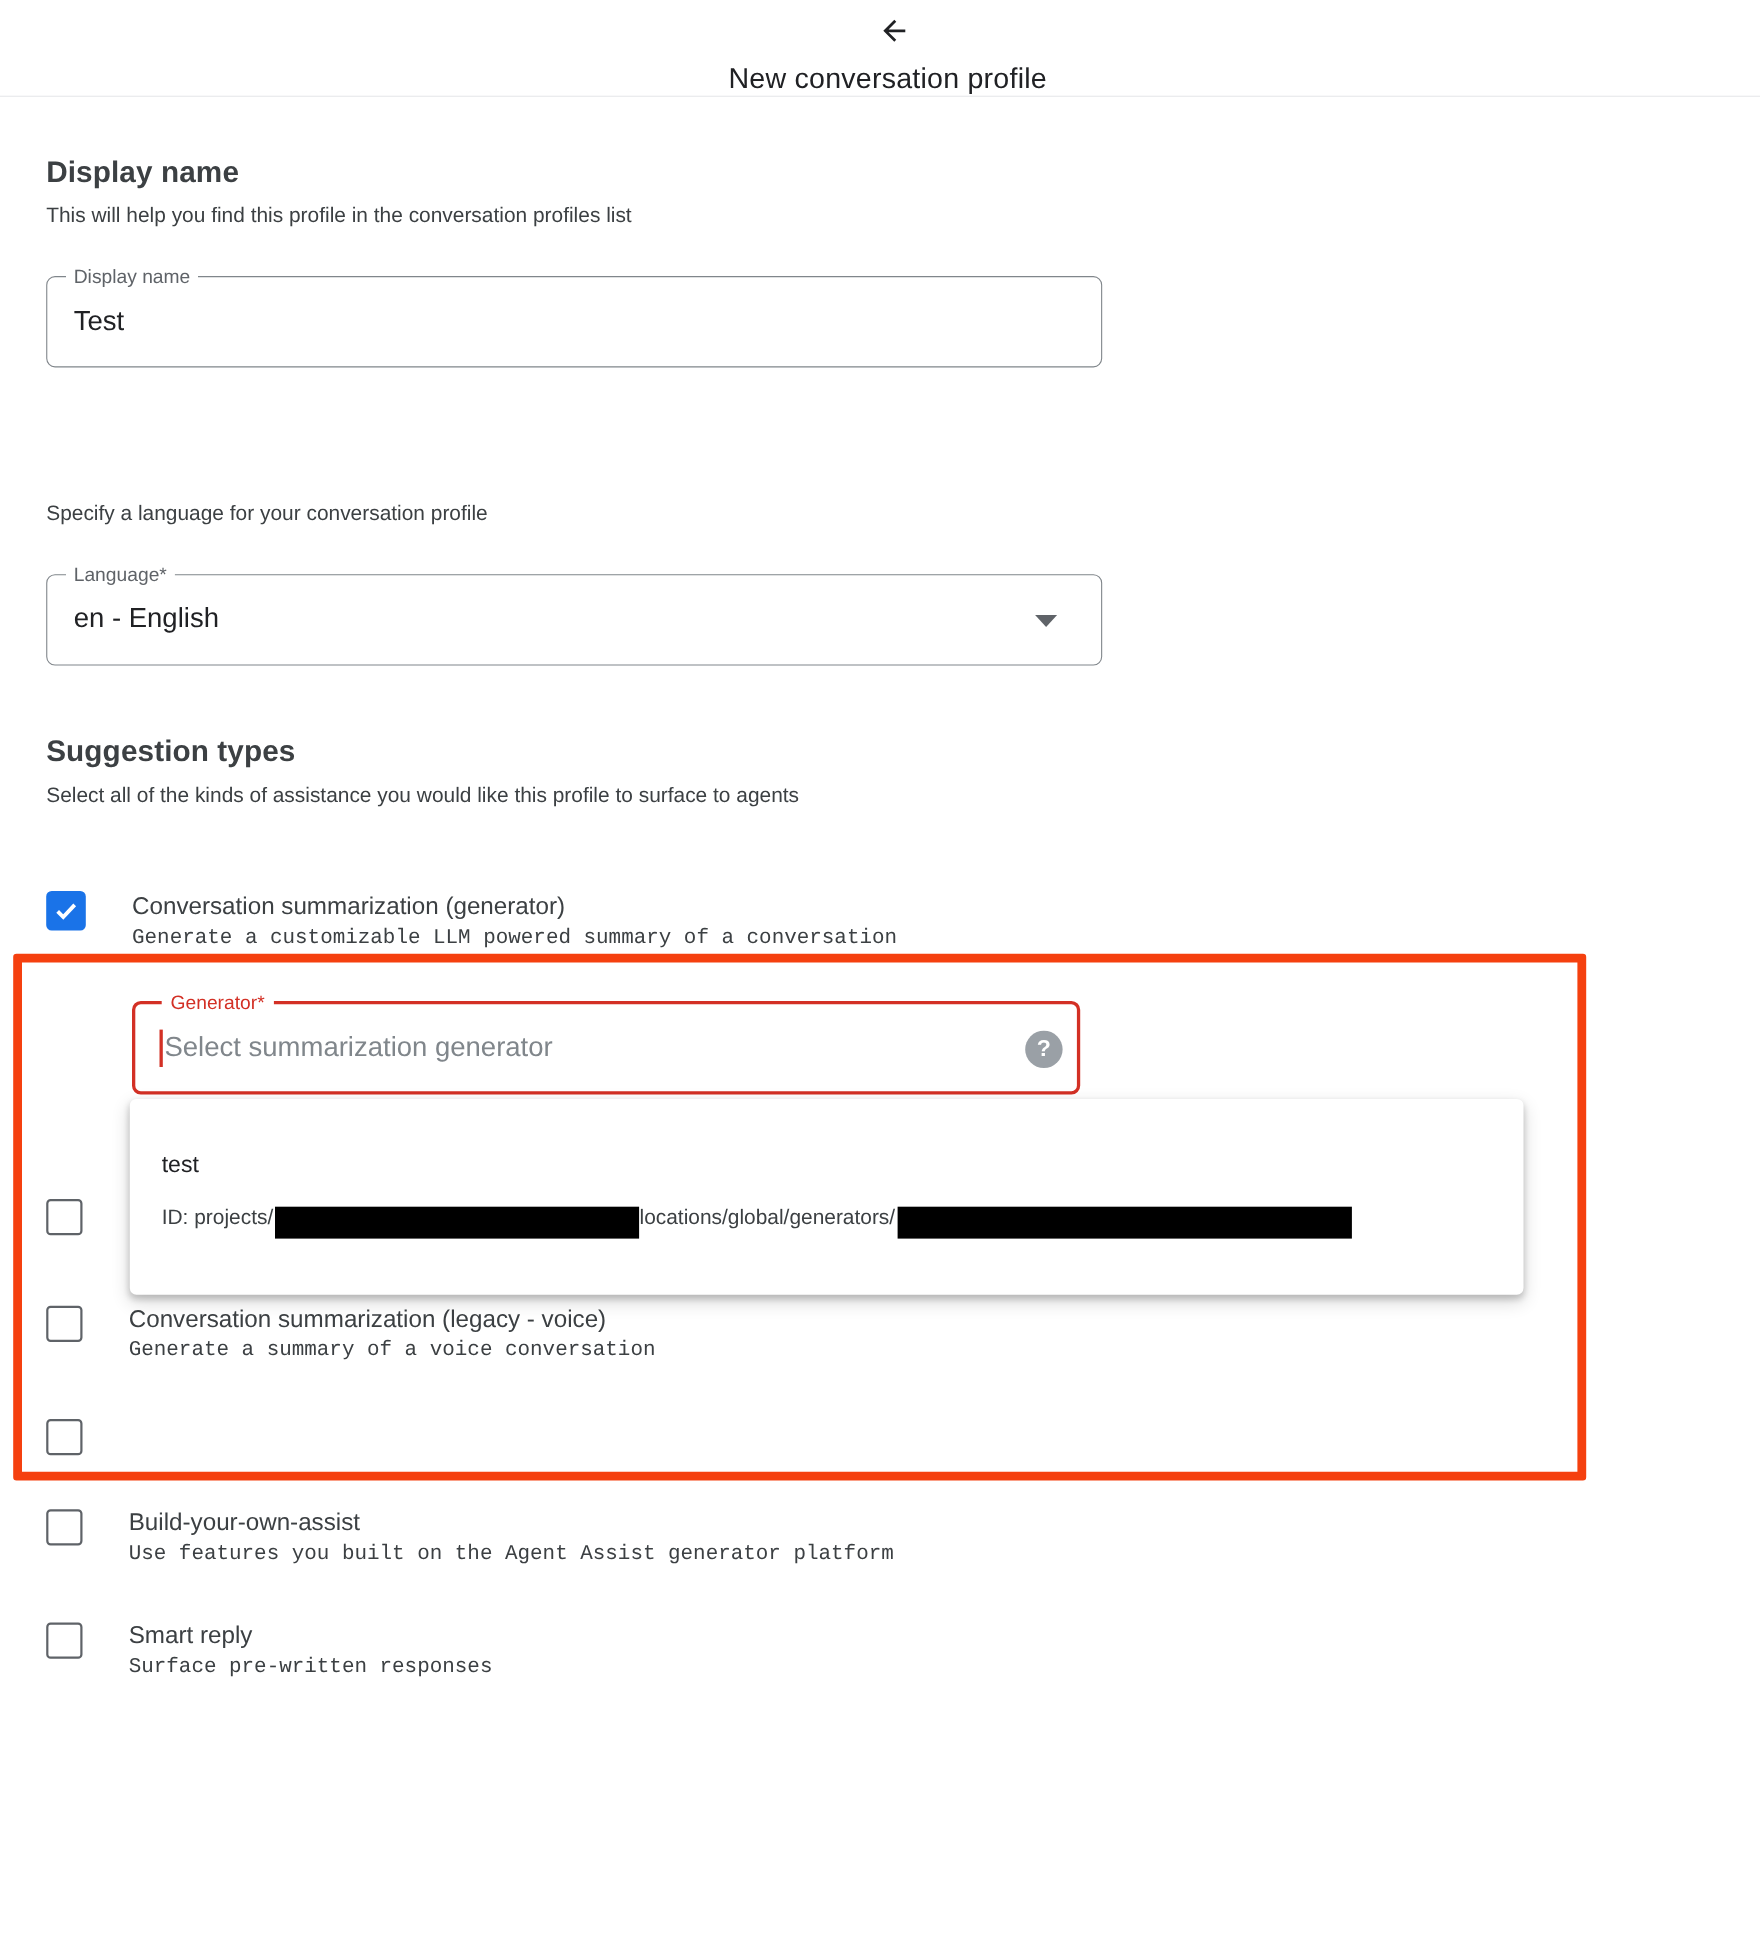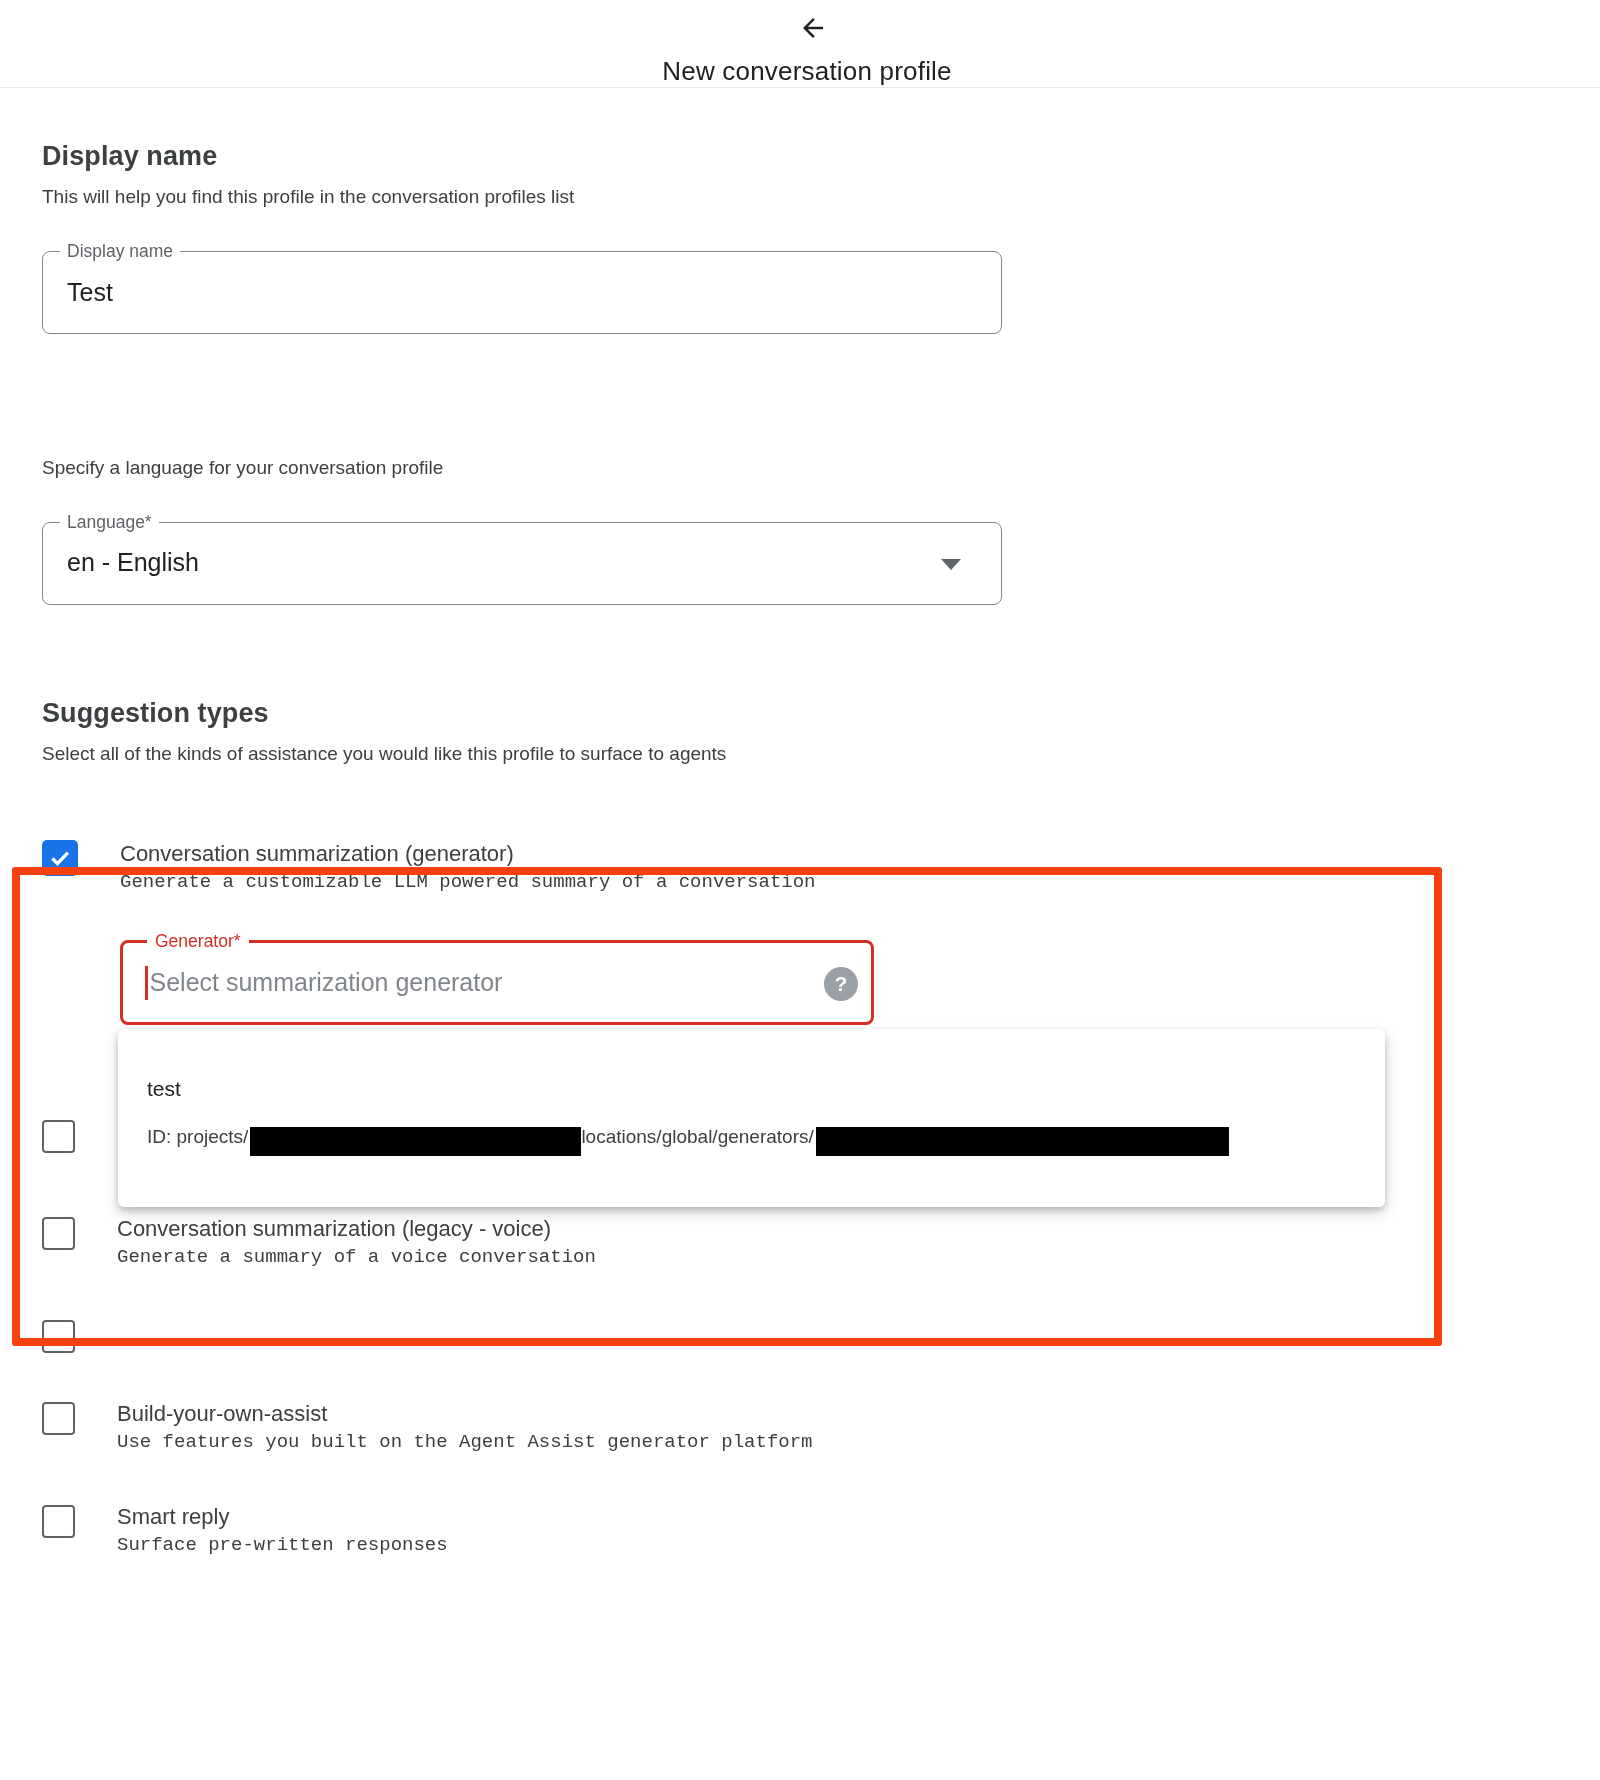--- a/index.html
+++ b/index.html
@@ -13,21 +13,21 @@
     display:flex;align-items:center;justify-content:center;cursor:pointer;}
   .back-btn svg{width:30px;height:30px;fill:#202124;}
   .appbar-title{font-size:26px;color:#202124;margin-left:14px;font-weight:400;letter-spacing:.2px;}
   
   .content{position:relative;}
   .sec{padding-left:42px;}
   h2{font-size:27px;font-weight:700;color:#3c4043;margin:0;line-height:32px;letter-spacing:.1px;}
   .sec-desc{font-size:19px;line-height:24px;color:#3c4043;margin:13px 0 0 0;}
   .sec-display{margin-top:52px;}
   .sec-language{margin-top:122px;}
-  .sec-suggest{margin-top:92px;}
+  .sec-suggest{margin-top:62px;}
   
   .mfield{position:relative;width:960px;height:83px;border:1.6px solid #80868b;border-radius:8px;
     margin-top:42px;box-sizing:border-box;background:#fff;}
   .flabel{position:absolute;top:-12px;left:17px;background:#fff;padding:0 7px;
     font-size:17.5px;color:#5f6368;line-height:22px;}
   .fvalue{font-size:25px;color:#202124;padding-left:24px;line-height:78px;
     white-space:nowrap;overflow:hidden;border:none;background:transparent;width:880px;
     font-family:"Liberation Sans",sans-serif;outline:none;}
   .select-caret{position:absolute;right:40px;top:36px;width:0;height:0;
     border-left:10px solid transparent;border-right:10px solid transparent;
@@ -40,21 +40,21 @@
   .cbx.checked{width:36px;height:36px;border:none;border-radius:5px;background:#1a73e8;
     display:flex;align-items:center;justify-content:center;margin-top:1px;}
   .cbx.checked svg{width:26px;height:26px;}
   .row-text{margin-left:42px;}
   .row-title{font-size:22px;line-height:30px;color:#3c4043;}
   .row-desc{font-size:19px;line-height:27px;color:#3c4043;font-family:Liberation Mono, monospace;}
   .row-obscured{height:33px;margin-bottom:64px;}
   .row-first{margin-bottom:92px;}
   
   .gen-wrap{position:relative;margin-top:44px;}
-  .gfield{position:relative;width:754px;height:85px;box-sizing:border-box;
+  .gfield{position:relative;width:862px;height:85px;box-sizing:border-box;
     border:3.5px solid #d33025;border-radius:8px;background:#fff;display:flex;align-items:center;}
   .glabel{position:absolute;top:-13px;left:24px;background:#fff;padding:0 8px;
     font-size:17.5px;color:#d33025;line-height:22px;}
   .caret-bar{display:inline-block;width:2.5px;height:34px;background:#d33025;margin-left:22px;}
   .gplaceholder{font-size:25px;color:#80868b;margin-left:2px;}
   .help-badge{position:absolute;right:13px;top:24px;width:34px;height:34px;border-radius:50%;
     background:#9aa0a6;color:#fff;font-size:21px;font-weight:700;line-height:34px;
     text-align:center;cursor:pointer;}
   
   .dropdown{position:absolute;left:-2px;top:89px;width:1267px;height:178px;background:#fff;

